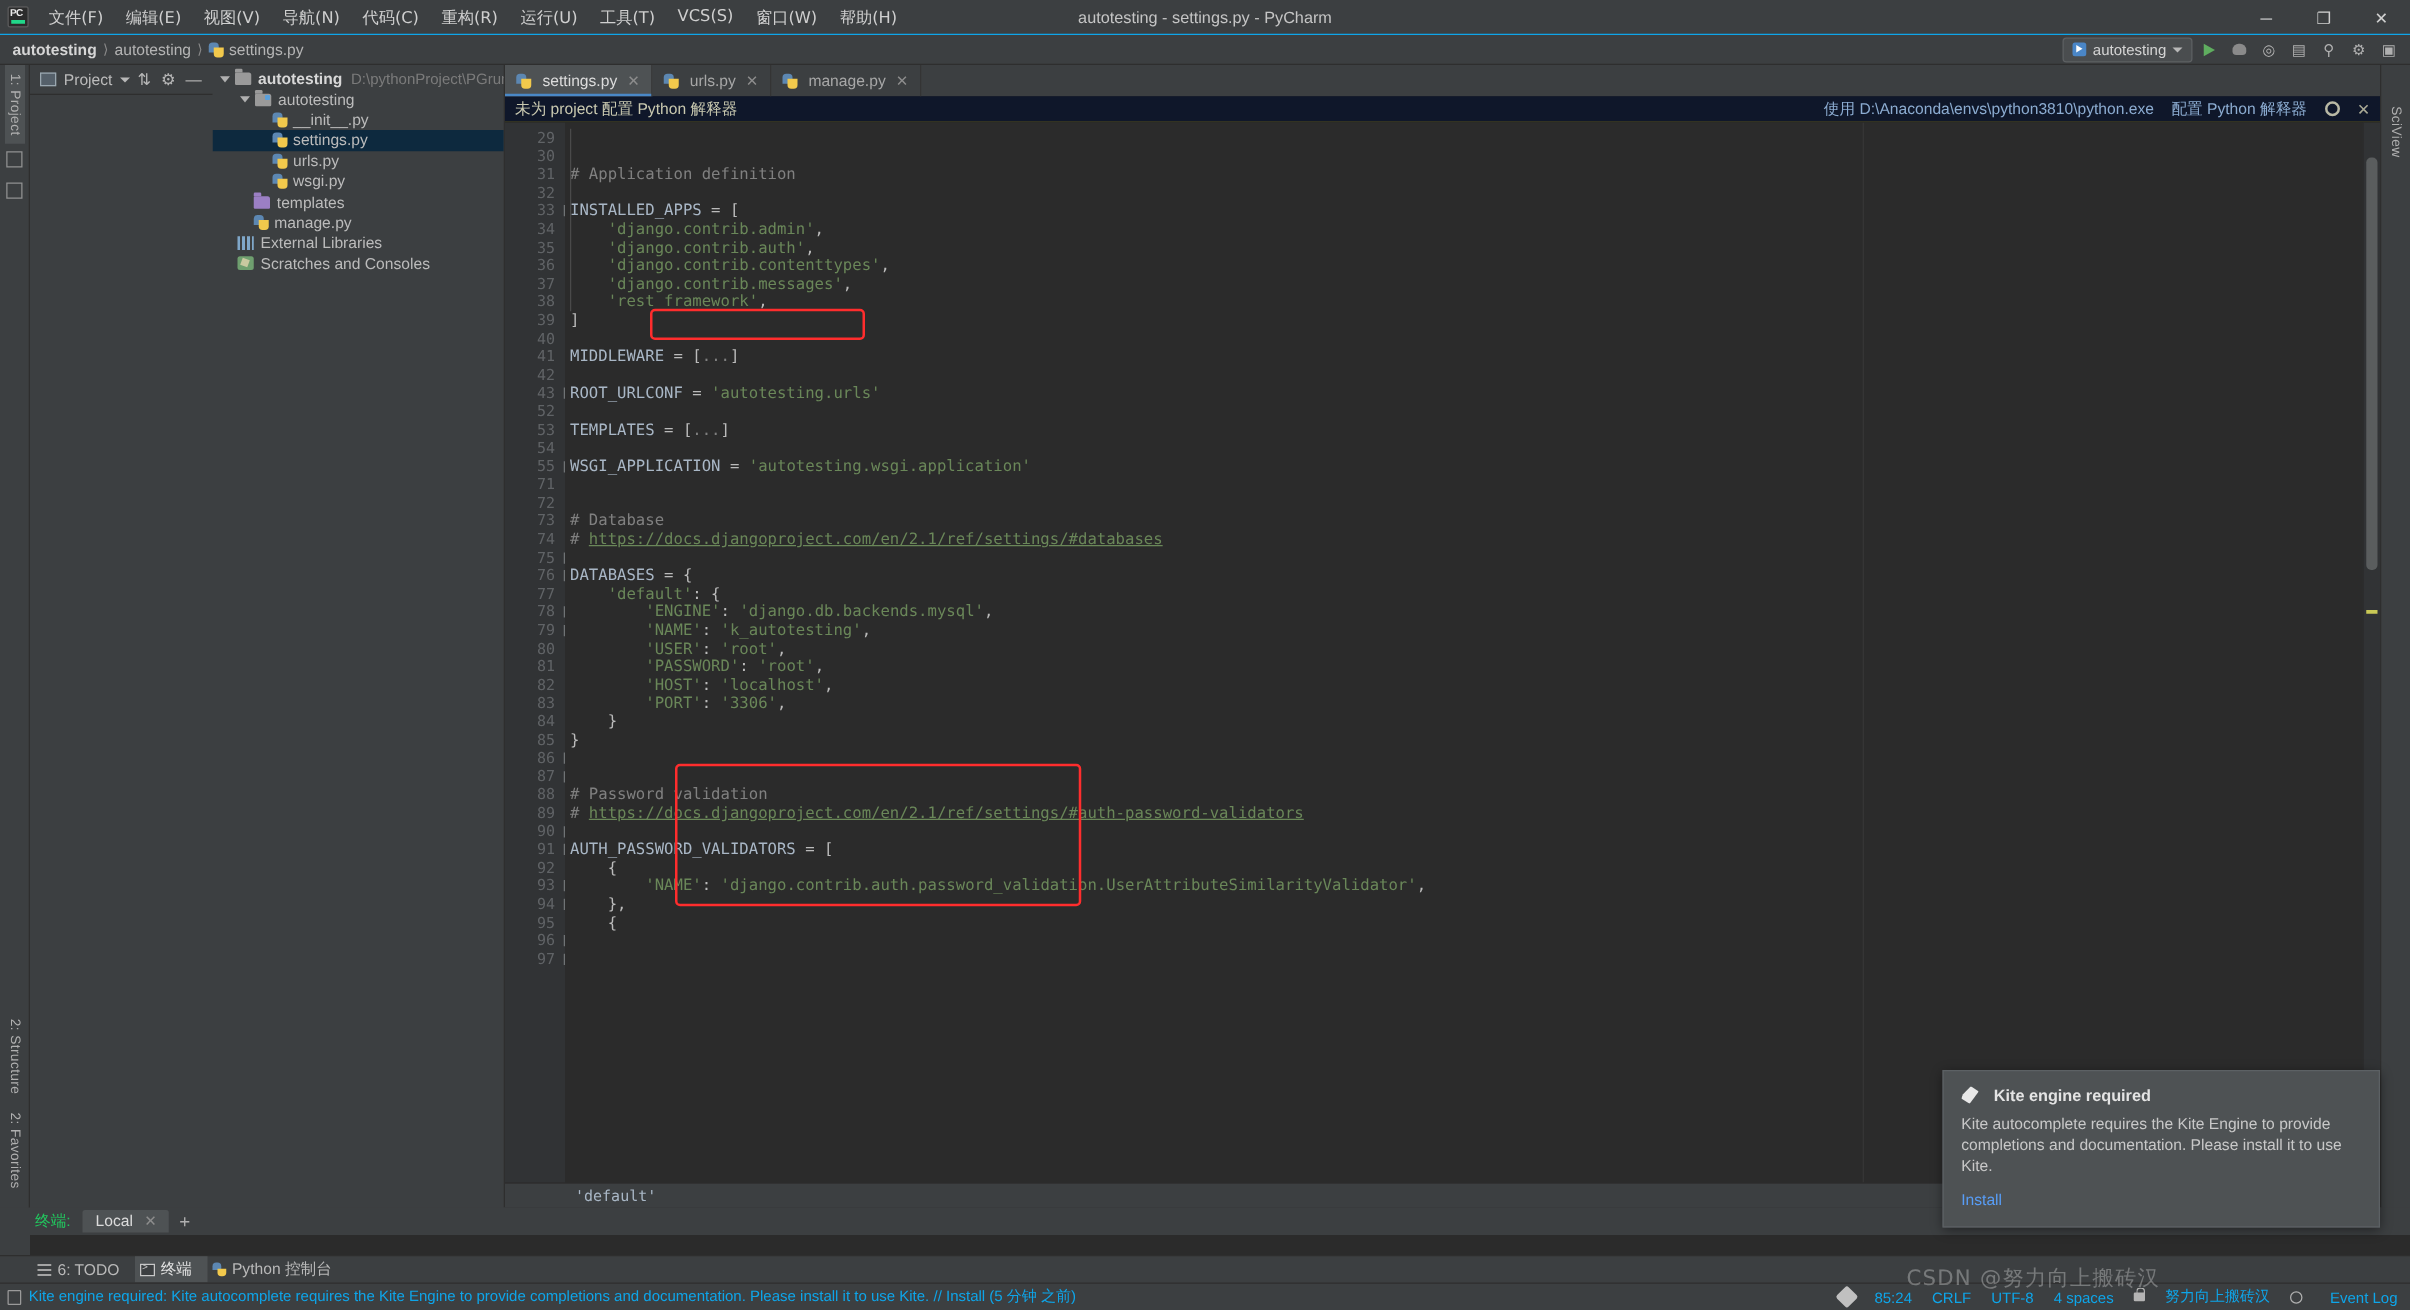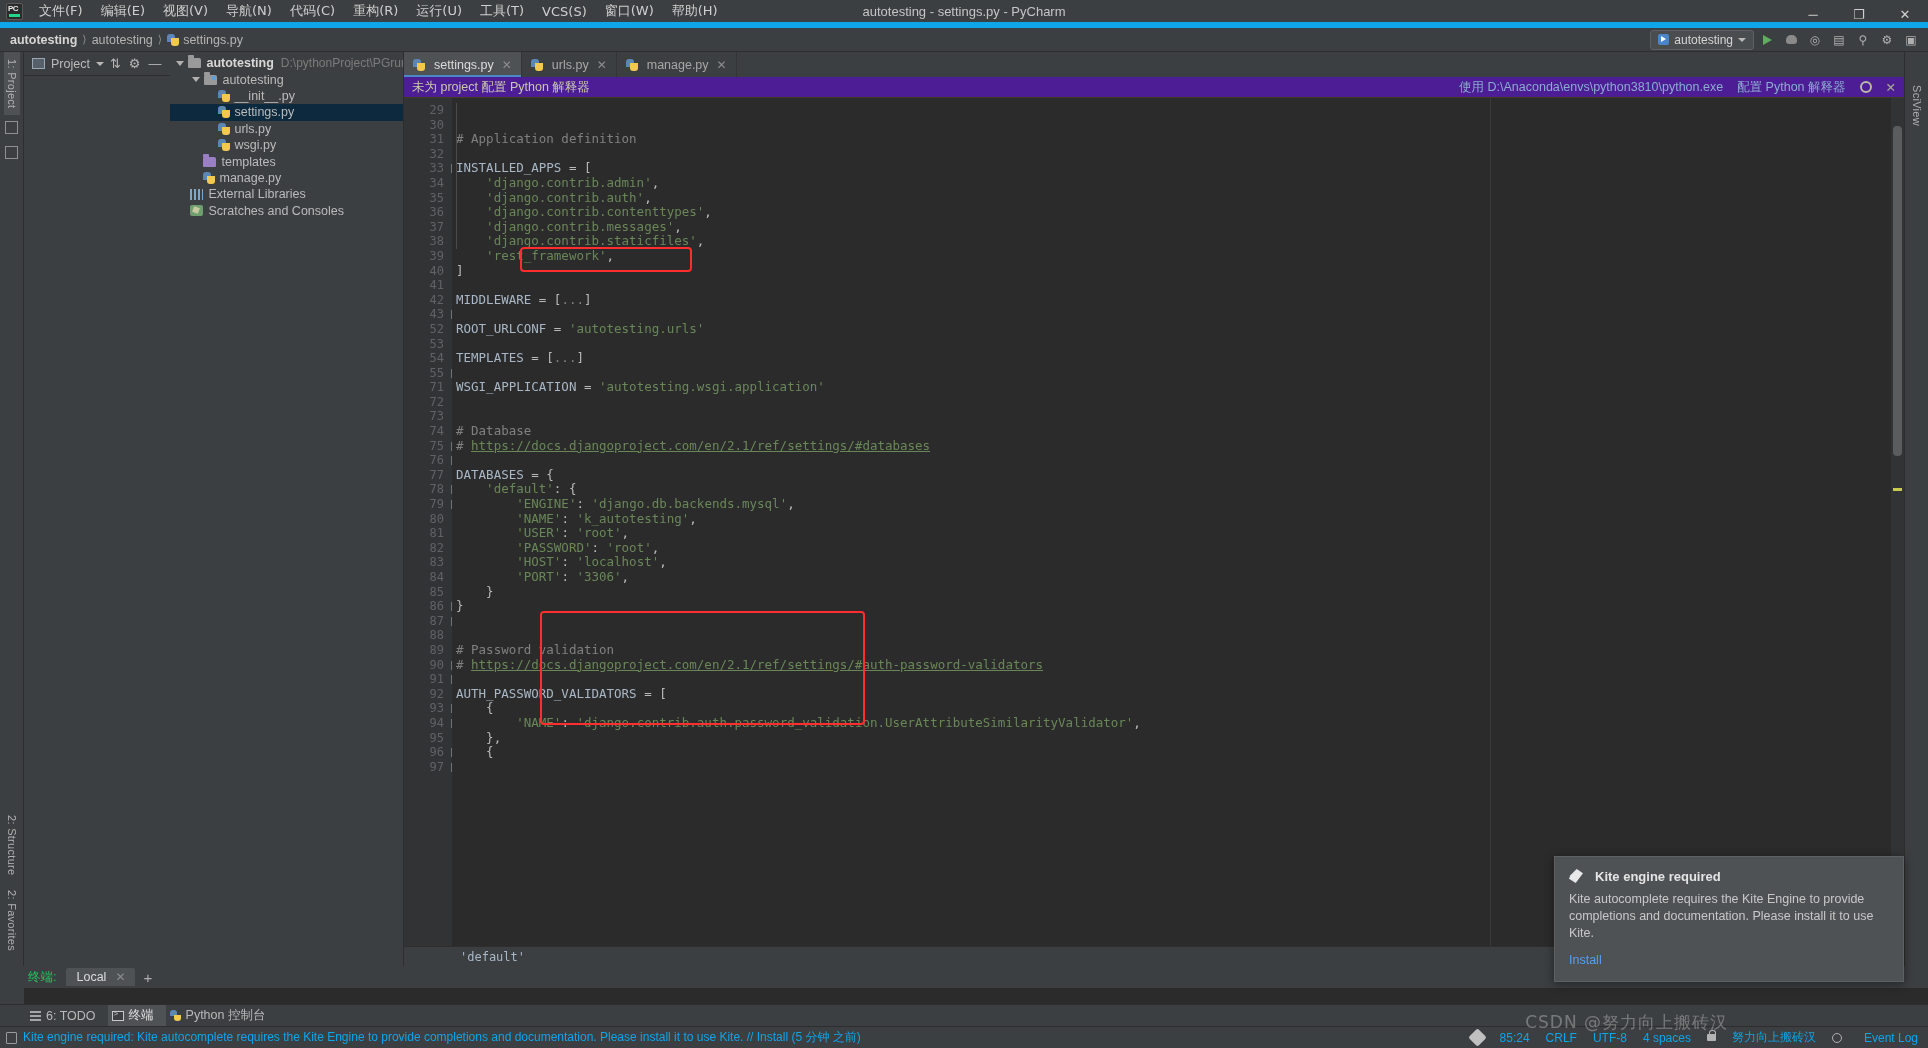--- a/index.html
+++ b/index.html
@@ -8,21 +8,21 @@
     background: #3c3f41;
     font-family: "Liberation Sans", sans-serif;
     overflow: hidden;
     color: #bbbbbb;
   }
   .app { position: relative; width: 1928px; height: 1048px; display: flex; flex-direction: column; }
 
   
   .titlebar {
     height: 28px; background: #3c3f41; display: flex; align-items: center;
-    border-bottom: 6px solid #0ea5e9; flex: 0 0 28px; position: relative;
+    border-bottom: 1px solid #0ea5e9; flex: 0 0 28px; position: relative;
   }
   .pc-logo {
     width: 17px; height: 17px; margin: 0 7px 0 6px; border-radius: 2px;
     background: linear-gradient(135deg,#2b2b2b 0%,#2b2b2b 100%);
     border: 1px solid #5a5a5a; position: relative; flex: 0 0 17px;
   }
   .pc-logo::after {
     content: "PC"; position: absolute; left: 1px; top: 0px; font-size: 8px;
     color: #e8e8e8; font-family: "Liberation Sans", sans-serif; font-weight: bold;
     letter-spacing: -0.5px;
@@ -133,21 +133,21 @@
     display: flex; align-items: center; gap: 5px; padding: 0 9px; font-size: 12.5px;
     color: #a7a7a7; position: relative; border-right: 1px solid #343434;
   }
   .etab.active { background: #4e5254; color: #dcdcdc; }
   .etab.active::after {
     content:""; position: absolute; left: 0; right: 0; bottom: 0; height: 2px; background: #4a88c7;
   }
   .xclose { color: #8d8d8d; font-size: 12px; margin-left: 3px; }
 
   .banner {
-    height: 21px; background: #4c1d95; display: flex; align-items: center;
+    height: 21px; background: #0f172a; display: flex; align-items: center;
     padding: 0 8px; font-size: 12.5px; color: #c9c9b0; flex: 0 0 21px;
     border-bottom: 1px solid #3f3c20;
   }
   .banner-right { margin-left: auto; display: flex; align-items: center; gap: 14px; }
   .blink { color: #8cacd1; text-decoration: none; }
   .bx { color: #a9a995; }
   .gear-sm { width:12px;height:12px;border-radius:50%;border:2px solid #b9b9a5; }
 
   .codewrap { flex: 1 1 auto; display: flex; position: relative; min-height: 0; overflow: hidden; background:#2b2b2b;}
   .gutter {
@@ -487,21 +487,20 @@
           <div class="redbox" style="left:88px; top:513px; width:325px; height:114px;"></div>
         <div class="cline">&nbsp;</div>
             <div class="cline">&nbsp;</div>
             <div class="cline"><span class="com"># Application definition</span></div>
             <div class="cline">&nbsp;</div>
             <div class="cline"><span class="txt">INSTALLED_APPS</span> = [</div>
             <div class="cline">    <span class="str">'django.contrib.admin'</span>,</div>
             <div class="cline">    <span class="str">'django.contrib.auth'</span>,</div>
             <div class="cline">    <span class="str">'django.contrib.contenttypes'</span>,</div>
             <div class="cline">    <span class="str">'django.contrib.messages'</span>,</div>
-            <div class="cline">    <span class="str">'django.contrib.staticfiles'</span>,</div>
             <div class="cline">    <span class="str">'rest_framework'</span>,</div>
             <div class="cline">]</div>
             <div class="cline">&nbsp;</div>
             <div class="cline"><span class="txt">MIDDLEWARE</span> = [<span class="com">...</span>]</div>
             <div class="cline">&nbsp;</div>
             <div class="cline"><span class="txt">ROOT_URLCONF</span> = <span class="str">'autotesting.urls'</span></div>
             <div class="cline">&nbsp;</div>
             <div class="cline"><span class="txt">TEMPLATES</span> = [<span class="com">...</span>]</div>
             <div class="cline">&nbsp;</div>
             <div class="cline"><span class="txt">WSGI_APPLICATION</span> = <span class="str">'autotesting.wsgi.application'</span></div>

